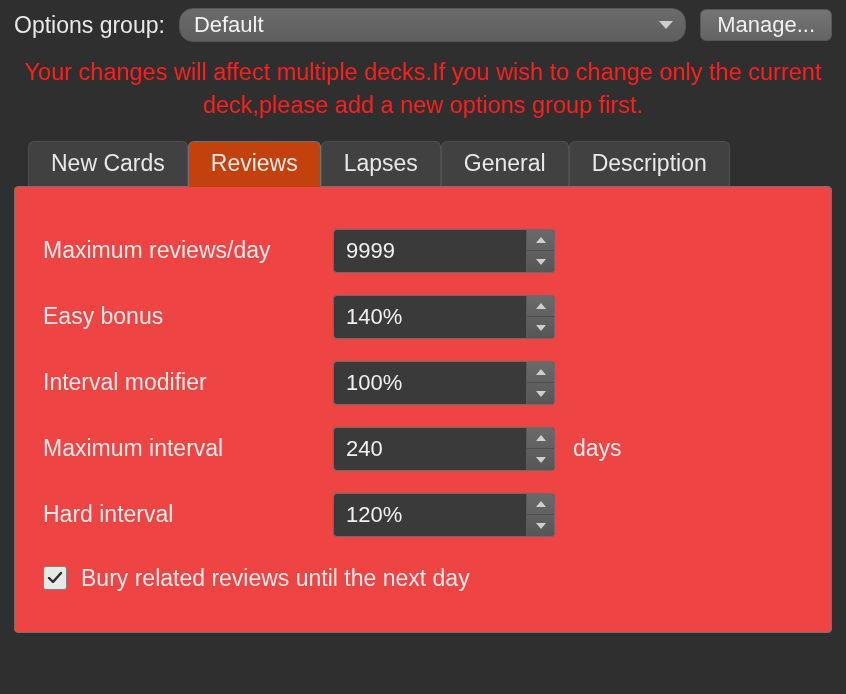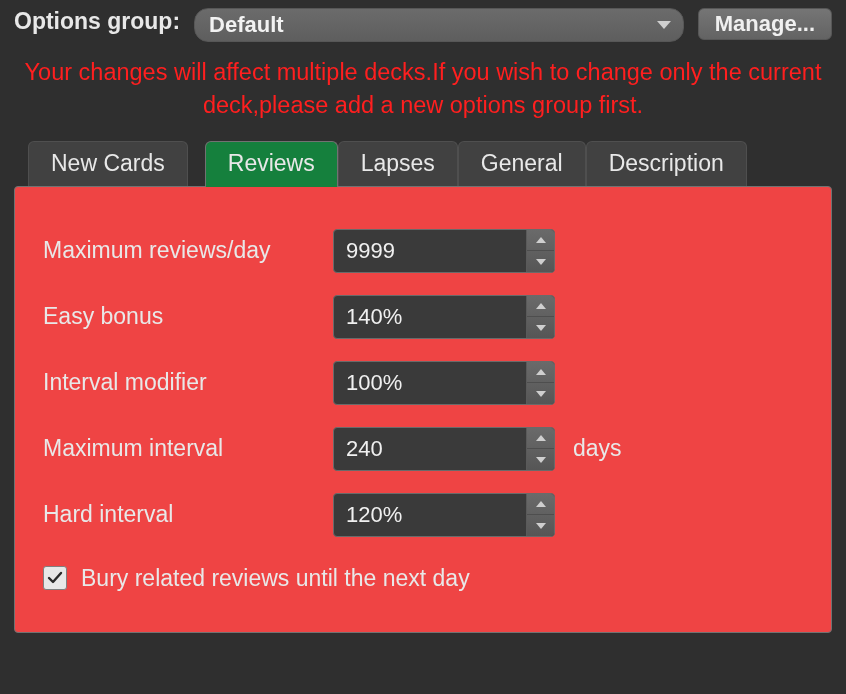--- a/index.html
+++ b/index.html
@@ -7,24 +7,23 @@
     width: 846px;
     height: 694px;
     background: #2f2f2f;
     font-family: -apple-system, "Segoe UI", Arial, sans-serif;
     font-size: 22px;
     color: #e8e8e8;
     overflow: hidden;
   }
   .top-row {
     display: flex;
-    align-items: flex-start;
+    align-items: center;
     gap: 14px;
     padding: 8px 14px 10px 14px;
-    font-weight: bold;
   }
   .options-label { white-space: nowrap; font-size: 23px; }
   .select-wrap {
     flex: 1;
     height: 32px;
     border: 1px solid #575757;
     border-radius: 14px;
     background: linear-gradient(#6b6b6b,#5e5e5e);
     display: flex;
     align-items: center;
@@ -71,24 +70,23 @@
     border-bottom: none;
     border-top-left-radius: 6px;
     border-top-right-radius: 6px;
     background: #414141;
     color: #e8e8e8;
     font-size: 23px;
     position: relative;
     top: 1px;
   }
   .tab.active {
-    background: #15803d;
+    background: #c2410c;
     border-color: #727272;
     z-index: 2;
-    margin-left: 17px;
   }
   .panel {
     border: 1px solid #727272;
     border-radius: 4px;
     background: #ef4444;
     margin: 0 14px 14px 14px;
     padding: 20px 28px 40px 28px;
     position: relative;
     top: 0;
   }

